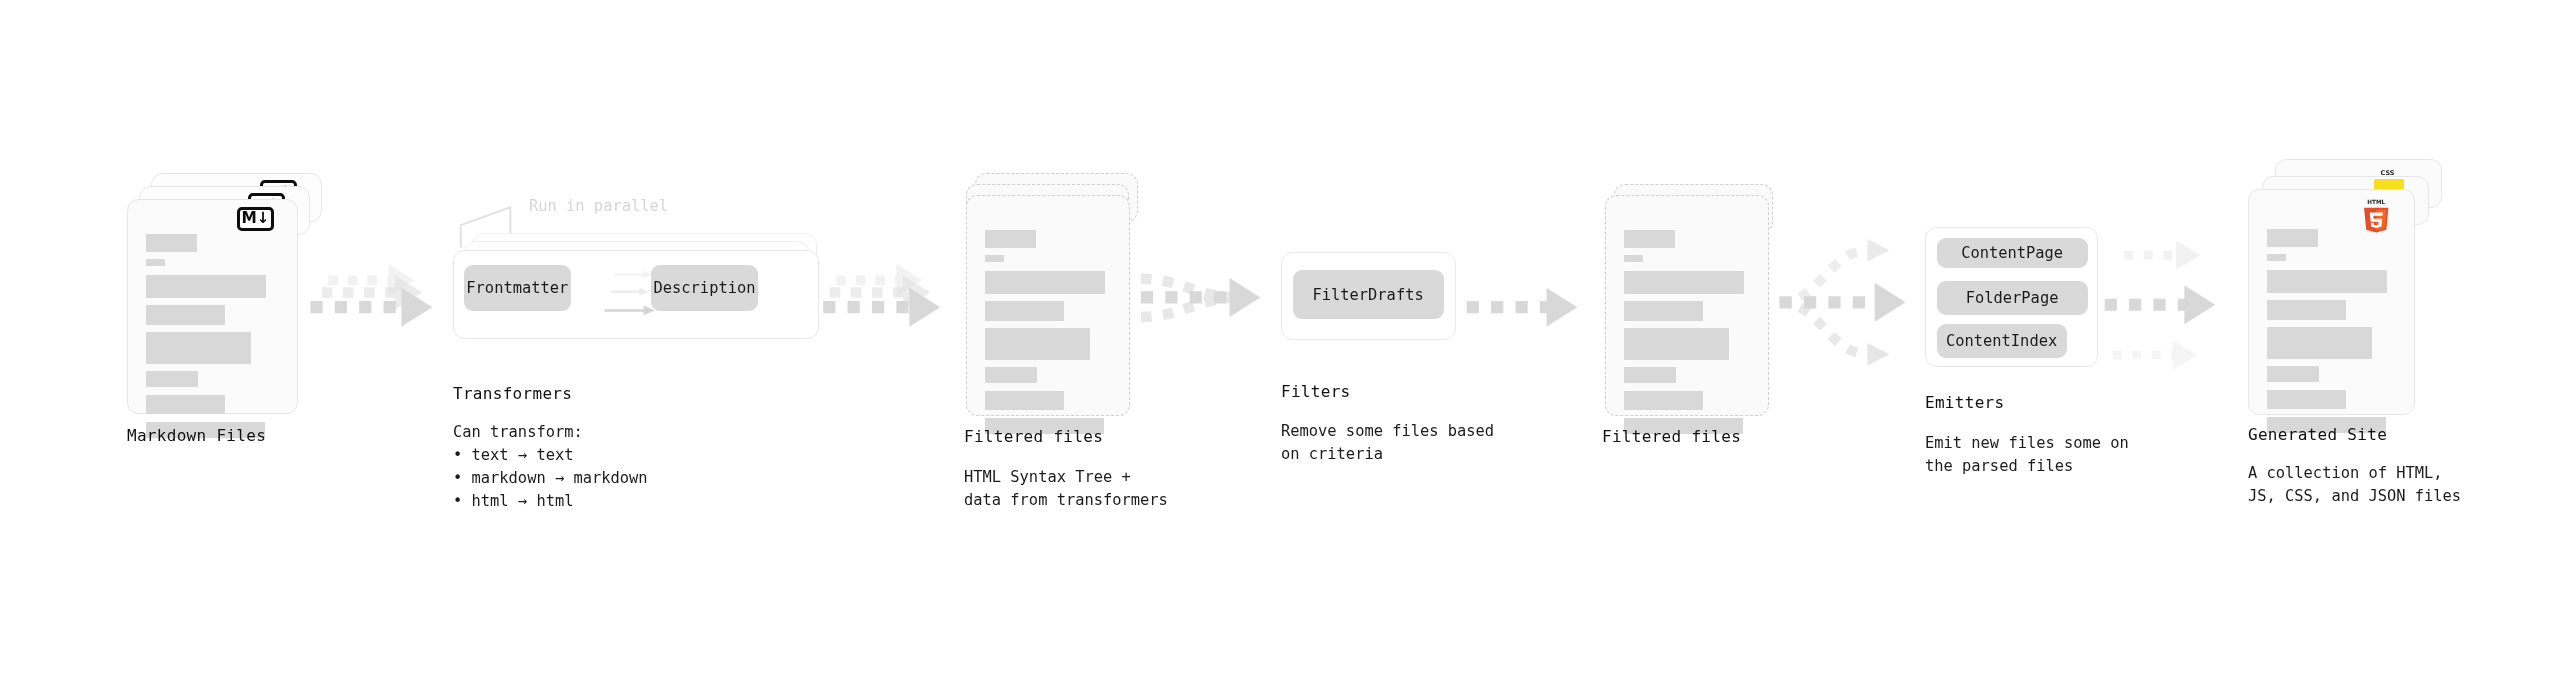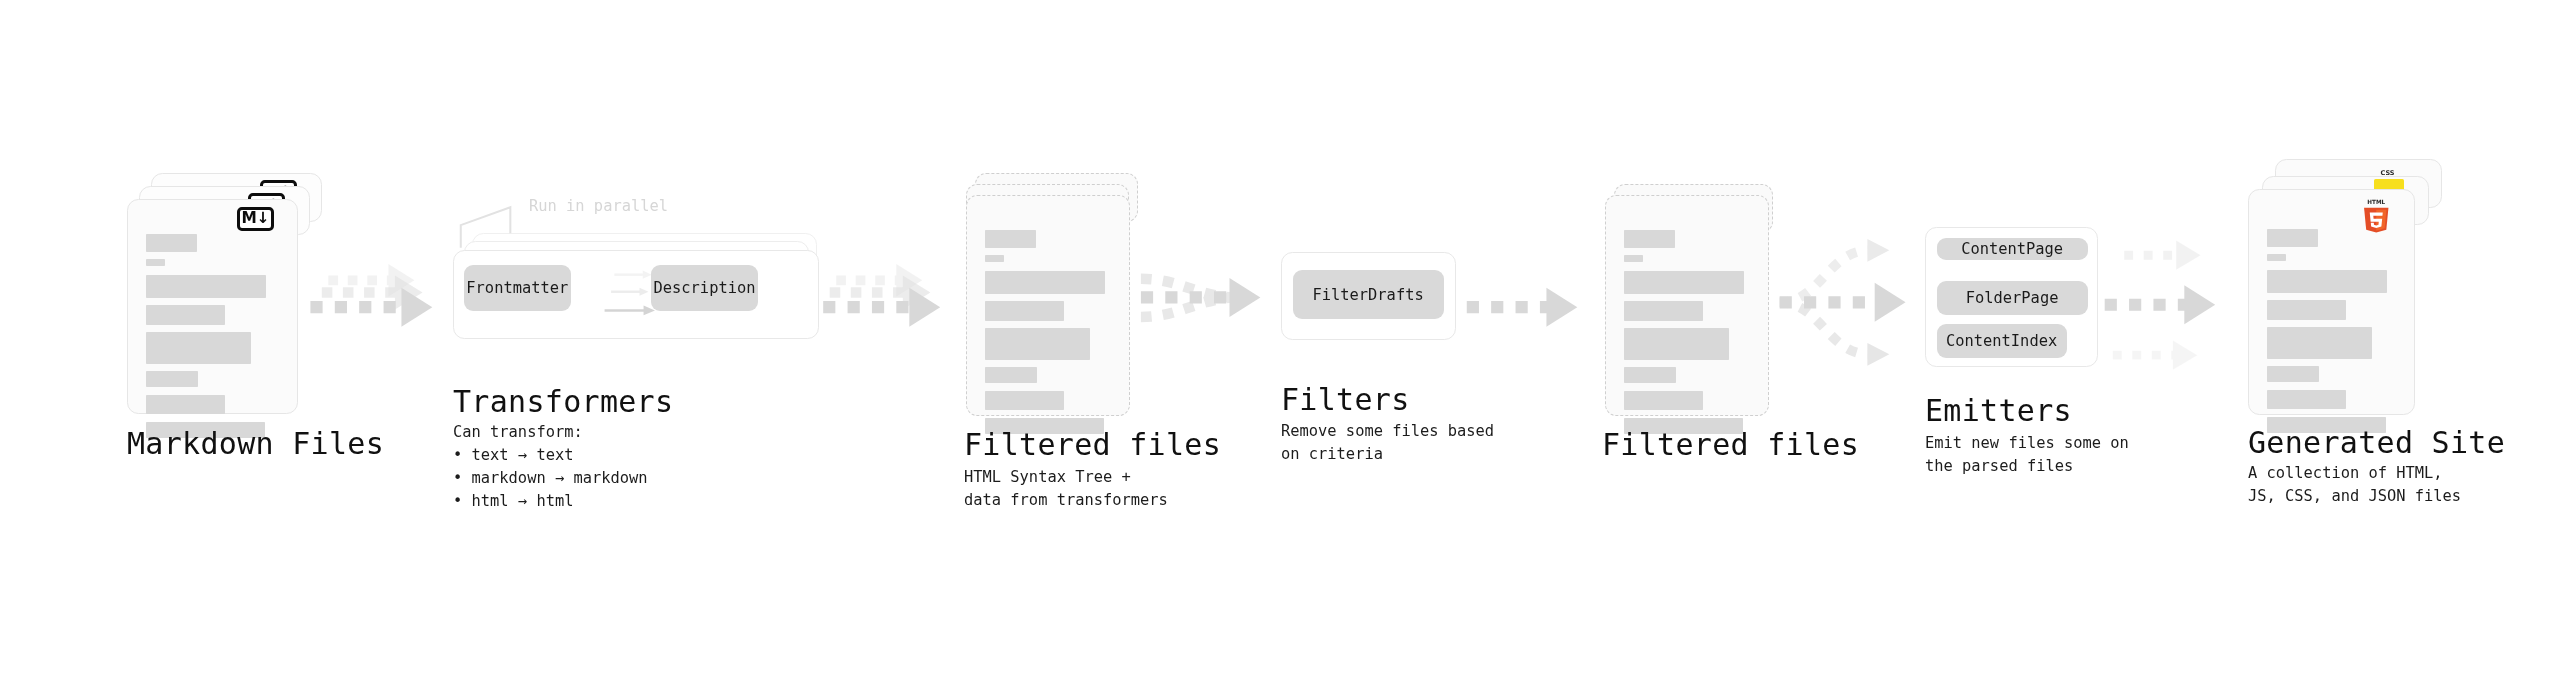--- a/index.html
+++ b/index.html
@@ -42,21 +42,21 @@
     background: #d9d9d9;
     border-radius: 9px;
     display: flex; align-items: center; justify-content: center;
     color: #1b1b1b;
     white-space: nowrap;
   }
 
   
   .heading {
     position: absolute;
-    font-size: 30px;
+    font-size: 16px;
     letter-spacing: 0.3px;
     color: #111111;
     white-space: nowrap;
   }
   .sub {
     position: absolute;
     font-size: 15.4px;
     line-height: 23px;
     color: #1c1c1c;
     white-space: pre-line;
@@ -180,21 +180,21 @@
         <div class="ln" style="width:105px; height:32px; margin-bottom:7.3px;"></div>
         <div class="ln" style="width:52px;  height:16.3px; margin-bottom:7.3px;"></div>
         <div class="ln" style="width:79px;  height:19.5px; margin-bottom:7.3px;"></div>
         <div class="ln" style="width:119px; height:16.3px;"></div>
       </div>
     </div>
   </div>
   <div class="heading" style="left:1602px; top:427px;">Filtered files</div>
 
   <div class="gbox" style="left:1925px; top:227px; width:173px; height:140px;">
-    <div class="pill" style="left:10.6px; top:9.8px; width:151px; height:22px; font-size:15.4px;">ContentPage</div>
+    <div class="pill" style="left:10.6px; top:9.8px; width:151px; height:30px; font-size:15.4px;">ContentPage</div>
     <div class="pill" style="left:10.6px; top:53px; width:151px; height:34px; font-size:15.4px;">FolderPage</div>
     <div class="pill" style="left:10.6px; top:96px;width:130px; height:34px; font-size:15.4px;">ContentIndex</div>
   </div>
   <div class="heading" style="left:1925px; top:393px;">Emitters</div>
   <div class="sub" style="left:1925px; top:432px;">Emit new files some on
 the parsed files</div>
 
   <div class="stack">
     <div class="card" style="left:2275px; top:159px; width:167px; height:49px;"></div>
     <svg class="cssbadge" style="left:2372px; top:166px;" width="31" height="16.3" viewBox="0 0 38 20">

